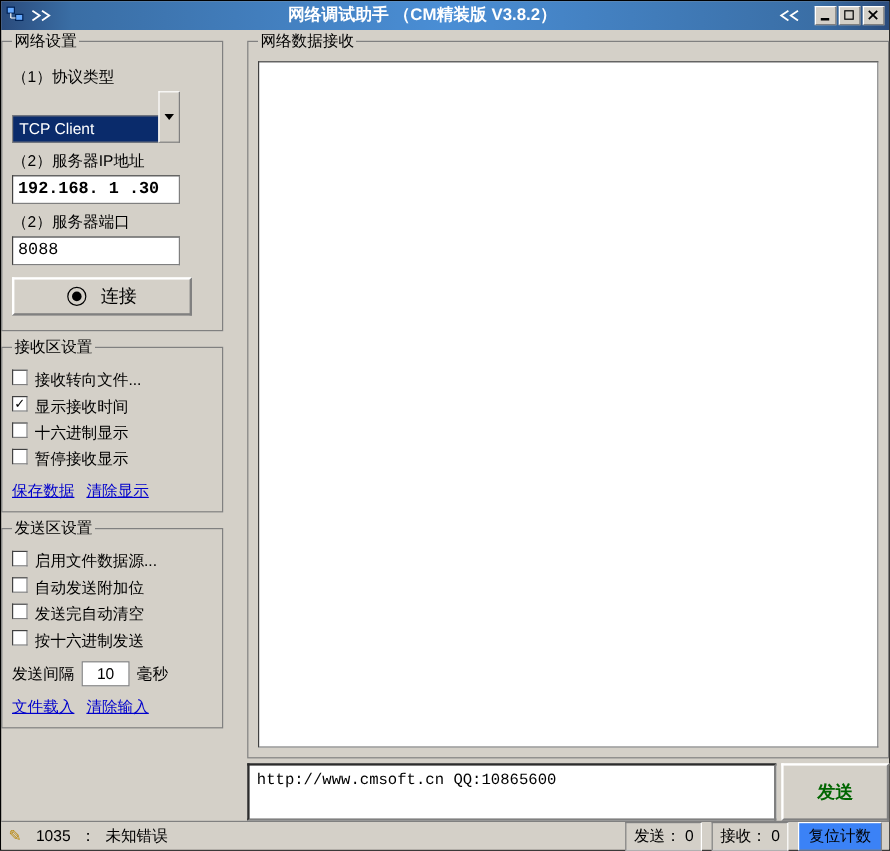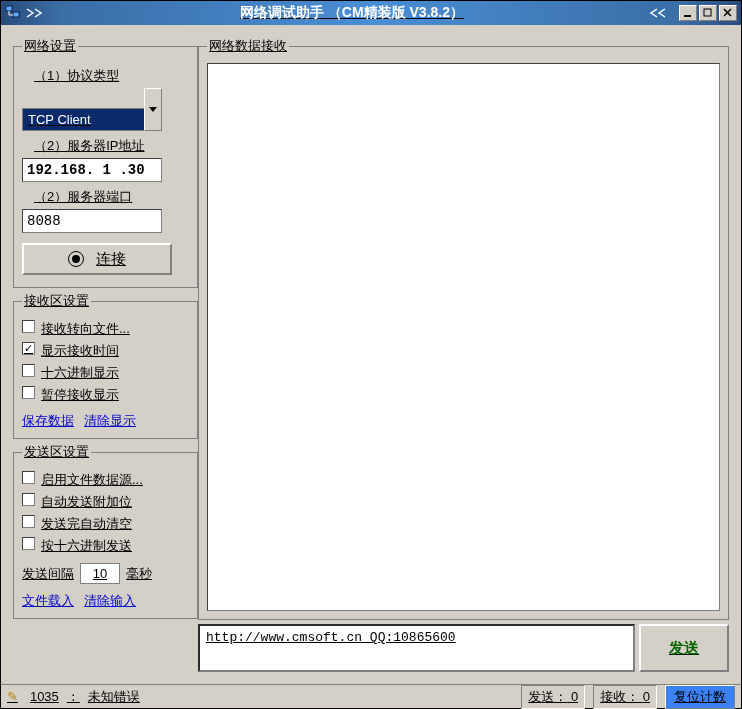--- a/index.html
+++ b/index.html
@@ -11,21 +11,20 @@
   height: 709px;
   overflow: hidden;
 }
 .window {
   width: 742px;
   height: 709px;
   background: #d4d0c8;
   border: 1px solid #000;
   display: flex;
   flex-direction: column;
-  text-decoration: underline;
 }
 .titlebar {
   height: 24px;
   background: linear-gradient(to right, #2a4b7c 0%, #3a6ea5 8%, #4a8ed5 50%, #3a6ea5 92%, #2a4b7c 100%);
   display: flex;
   align-items: center;
   padding: 0 4px;
   color: #fff;
   font-weight: bold;
 }
@@ -50,22 +49,22 @@
   width: 18px; height: 16px;
   background: #d4d0c8;
   border: 1px solid #808080;
   border-top-color: #fff; border-left-color:#fff;
   display: flex; align-items:center; justify-content:center;
   font-size: 11px; color:#000;
 }
 .body {
   flex: 1;
   display: flex;
-  padding: 12px;
-  gap: 0;
+  padding: 0;
+  gap: 20px;
   position: relative;
 }
 .left {
   width: 185px;
   display: flex;
   flex-direction: column;
   gap: 4px;
 }
 .right {
   flex: 1;
@@ -79,21 +78,21 @@
   padding: 6px 8px 8px 8px;
   position: relative;
 }
 fieldset legend {
   font-size: 13px;
   padding: 0 2px;
   color: #000;
 }
 .lbl {
   font-size: 13px;
-  margin: 6px 0 3px 12px;
+  margin: 6px 0 3px 0;
 }
 .combo {
   display: flex;
   width: 140px;
 }
 .combo-field {
   flex:1;
   background: #0a2b6b;
   color: #fff;
   border: 1px solid #7f7f7f;

